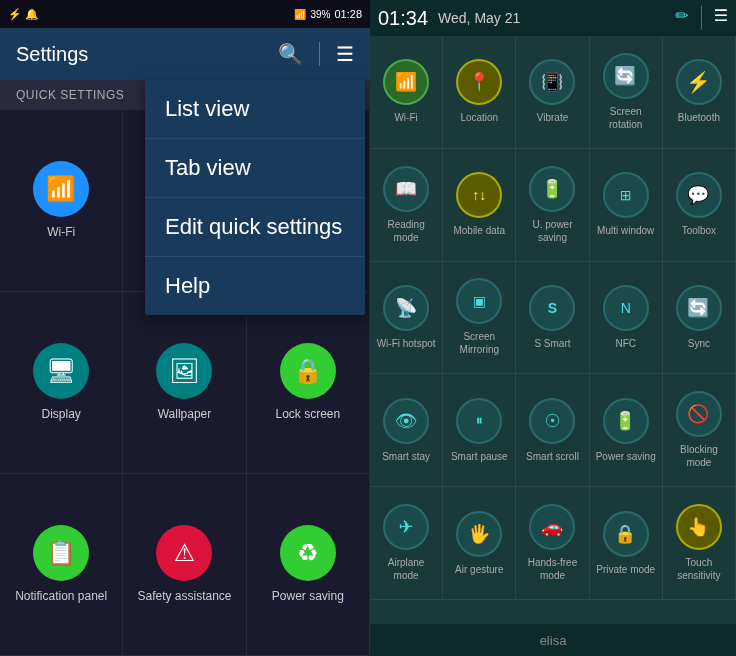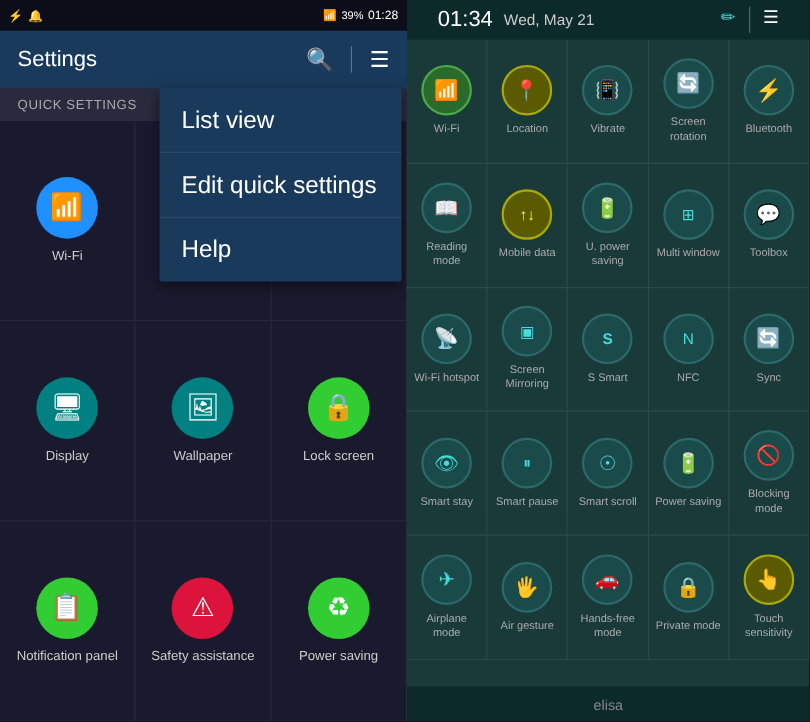--- a/index.html
+++ b/index.html
@@ -152,21 +152,21 @@
       display: flex;
       flex-direction: column;
     }
 
     .right-status-bar {
       height: 36px;
       background: #0d2a2a;
       display: flex;
       align-items: center;
       justify-content: space-between;
-      padding: 0 28px;
+      padding: 0 8px;
       color: #fff;
     }
     .right-time {
       font-size: 20px;
       font-weight: 300;
     }
     .right-date {
       font-size: 14px;
       color: #ccc;
     }
@@ -327,20 +327,21 @@
         <span style="font-size:24px; color:#fff;">♻</span>
       </div>
       <span class="setting-label">Power saving</span>
     </div>
 
   </div>
 
 
   <div class="dropdown-menu">
     <div class="dropdown-item">List view</div>
+    <div class="dropdown-item">Tab view</div>
     <div class="dropdown-item">Edit quick settings</div>
     <div class="dropdown-item">Help</div>
   </div>
 
 </div>
 
 <div class="right-panel">
 
   <div class="right-status-bar">
     <div style="display:flex; align-items:center; gap:10px;">

